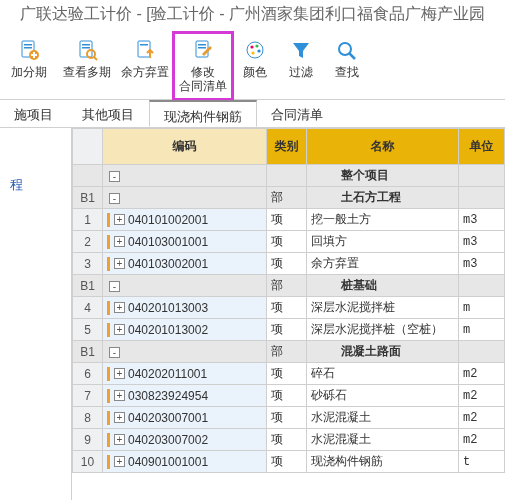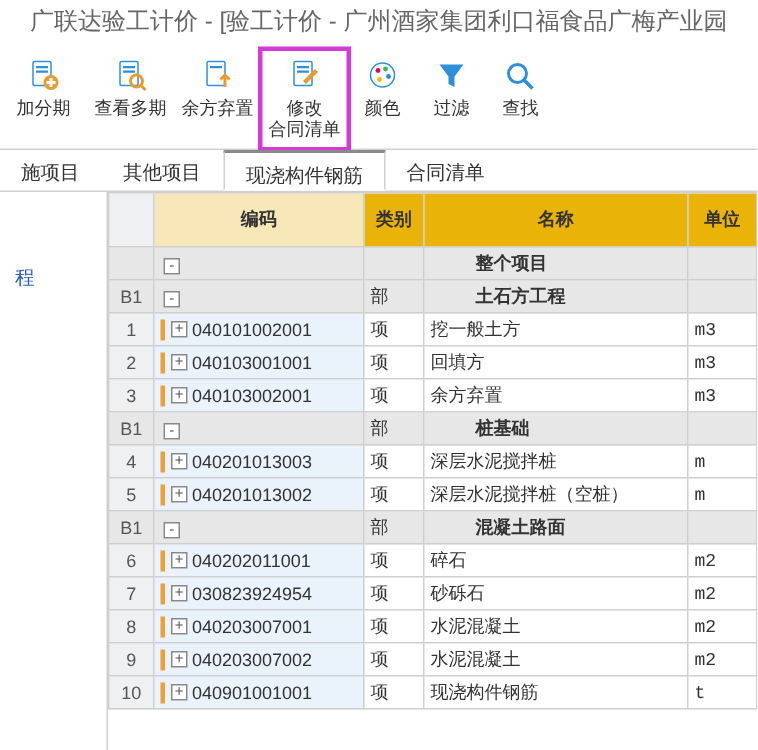--- a/index.html
+++ b/index.html
@@ -126,21 +126,21 @@
 
 <div class="grid-wrap">
   <div class="side">
     <div class="side-item">程</div>
   </div>
   <div class="grid">
     <table>
       <thead>
         <tr>
           <th class="rowhead"></th>
-          <th class="code" style="width:140px">编码</th>
+          <th class="code" style="width:164px">编码</th>
           <th style="width:40px">类别</th>
           <th>名称</th>
           <th style="width:46px">单位</th>
         </tr>
       </thead>
       <tbody id="tbody">
           <tr class="group">
             <td class="rowhead"></td>
             <td class="codecell"><span class="toggle">-</span></td>
             <td class="catcell"></td>

